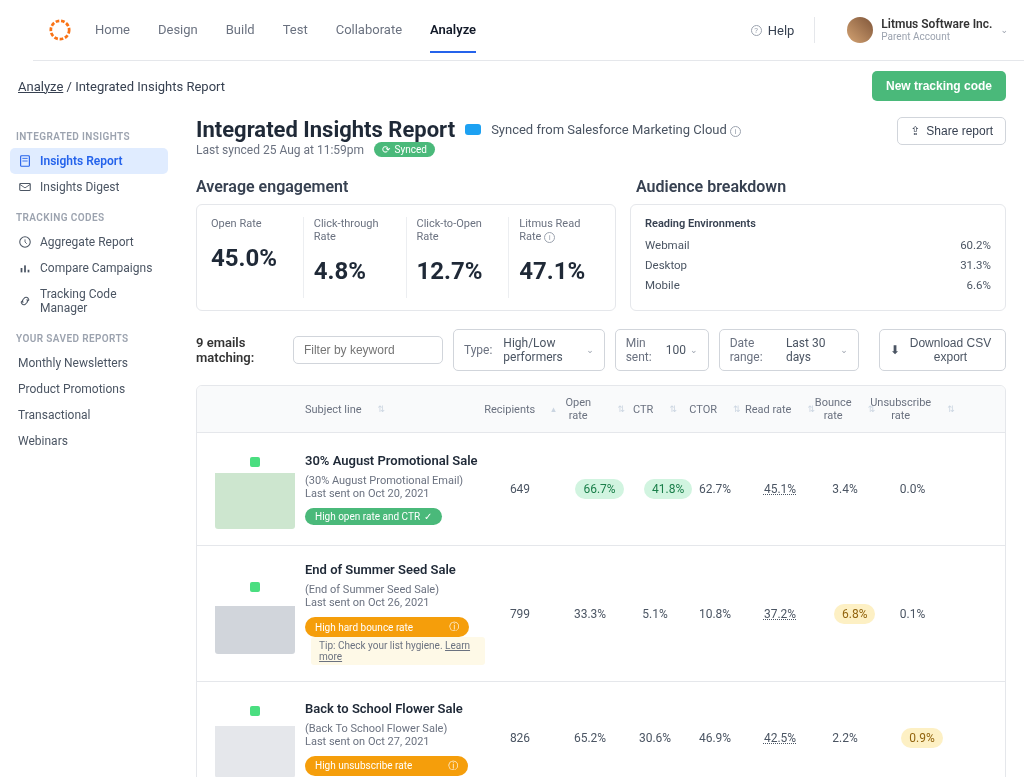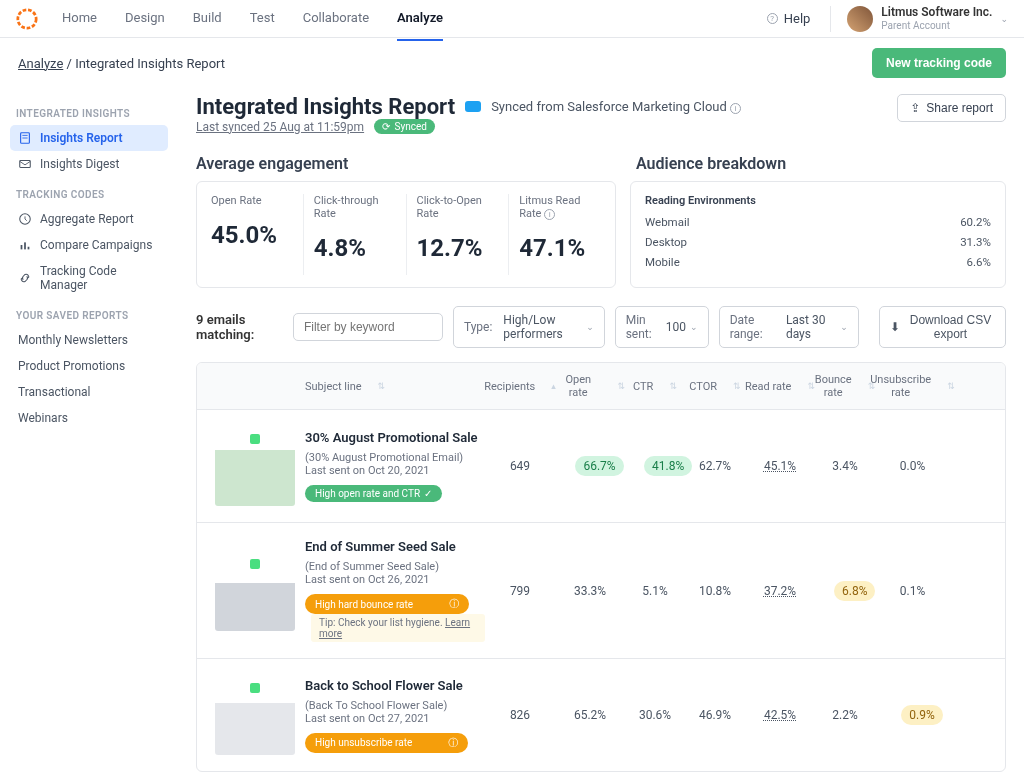--- a/index.html
+++ b/index.html
@@ -1,25 +1,25 @@
 <!DOCTYPE html>
 <html><head>
 <meta charset="utf-8">
 <style>
 * { box-sizing: border-box; margin: 0; padding: 0; }
 body { font-family: -apple-system, BlinkMacSystemFont, 'Segoe UI', Roboto, sans-serif; font-size: 13px; color: #333; background: #fff; width: 1024px; }
-.topbar { display: flex; align-items: center; justify-content: space-between; height: 38px; border-bottom: 1px solid #e5e7eb; padding: 0 16px; }
+.topbar { display: flex; align-items: center; justify-content: space-between; height: 61px; border-bottom: 1px solid #e5e7eb; padding: 0 16px; margin-left: 33px; }
 .topbar-left { display: flex; align-items: center; gap: 24px; }
 .logo { width: 22px; height: 22px; }
 .nav-tabs { display: flex; gap: 28px; }
 .nav-tab { color: #6b7280; padding: 14px 0; cursor: pointer; }
 .nav-tab.active { color: #111827; font-weight: 600; border-bottom: 2.5px solid #2563eb; }
 .topbar-right { display: flex; align-items: center; gap: 20px; }
 .help-link { display: flex; align-items: center; gap: 6px; color: #374151; cursor: pointer; }
-.account { display: flex; align-items: center; gap: 8px; cursor: pointer; border-left: 1px solid #e5e7eb; padding-left: 16px; }
+.account { display: flex; align-items: center; gap: 8px; cursor: pointer; border-left: 1px solid #e5e7eb; padding-left: 32px; }
 .avatar { width: 26px; height: 26px; border-radius: 50%; background: linear-gradient(45deg,#d4a373,#7f5539); }
 .account-text { line-height: 1.1; }
 .account-name { font-weight: 600; font-size: 12px; }
 .account-sub { font-size: 10px; color: #9ca3af; }
 
 .subbar { display: flex; align-items: center; justify-content: space-between; padding: 10px 18px; }
 .breadcrumb { font-size: 13px; color: #374151; }
 .breadcrumb a { color: #374151; text-decoration: underline; }
 .new-tracking { background: #4ab97a; color: #fff; border: none; padding: 8px 14px; border-radius: 5px; font-weight: 600; cursor: pointer; font-size: 12px; }
 
@@ -31,21 +31,21 @@
 .side-icon { width: 14px; height: 14px; flex-shrink: 0; }
 
 .main { flex: 1; padding: 6px 18px 20px 18px; }
 .page-head { display: flex; align-items: flex-start; justify-content: space-between; margin-bottom: 4px; }
 .page-title-row { display: flex; align-items: center; gap: 10px; }
 .page-title { font-size: 22px; font-weight: 700; color: #1f2937; }
 .cloud-icon { width: 16px; height: 11px; background: #1da1f2; border-radius: 3px; }
 .sync-source { color: #4b5563; font-size: 13px; }
 .share-btn { border: 1px solid #d1d5db; background: #fff; padding: 6px 12px; border-radius: 5px; cursor: pointer; display: flex; align-items: center; gap: 6px; font-size: 12px; color:#374151;}
 .synced-row { display: flex; align-items: center; gap: 10px; margin-bottom: 16px; }
-.last-synced { font-size: 12px; color: #6b7280; text-decoration: underline; }
+.last-synced { font-size: 12px; color: #6b7280; }
 .synced-badge { background: #4ab97a; color: #fff; padding: 2px 8px; border-radius: 10px; font-size: 10px; display: inline-flex; align-items:center; gap:4px;}
 
 .section-heads { display: flex; gap: 20px; margin-bottom: 8px; }
 .section-heads h3 { font-size: 16px; font-weight: 600; color: #374151; }
 .section-heads .h-left { flex: 0 0 420px; }
 
 .metrics-row { display: flex; gap: 14px; margin-bottom: 18px; }
 .card { border: 1px solid #e5e7eb; border-radius: 6px; padding: 12px 14px; background:#fff;}
 .metrics-card { flex: 0 0 420px; display: flex; }
 .metric { flex: 1; border-right: 1px solid #eceef1; padding-right: 10px; margin-right: 10px; }

